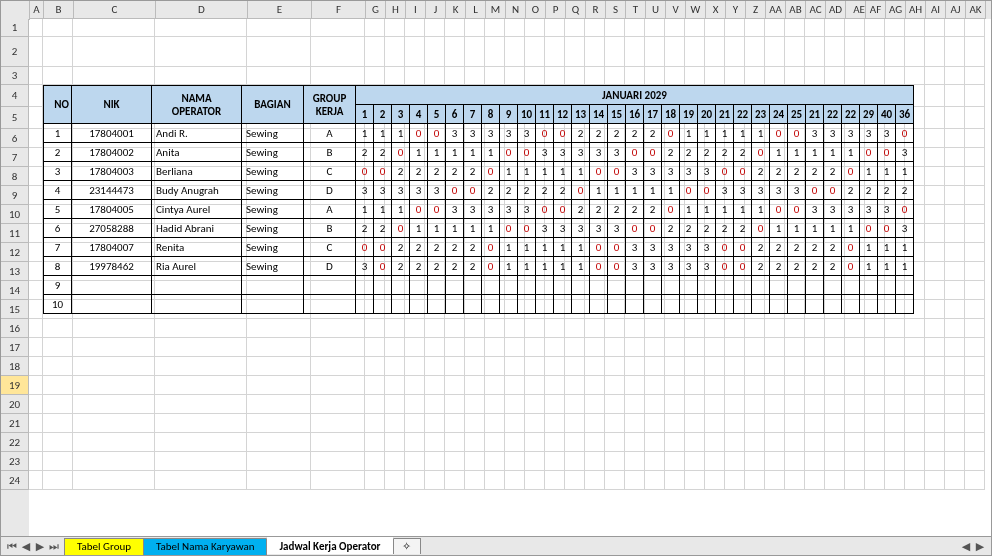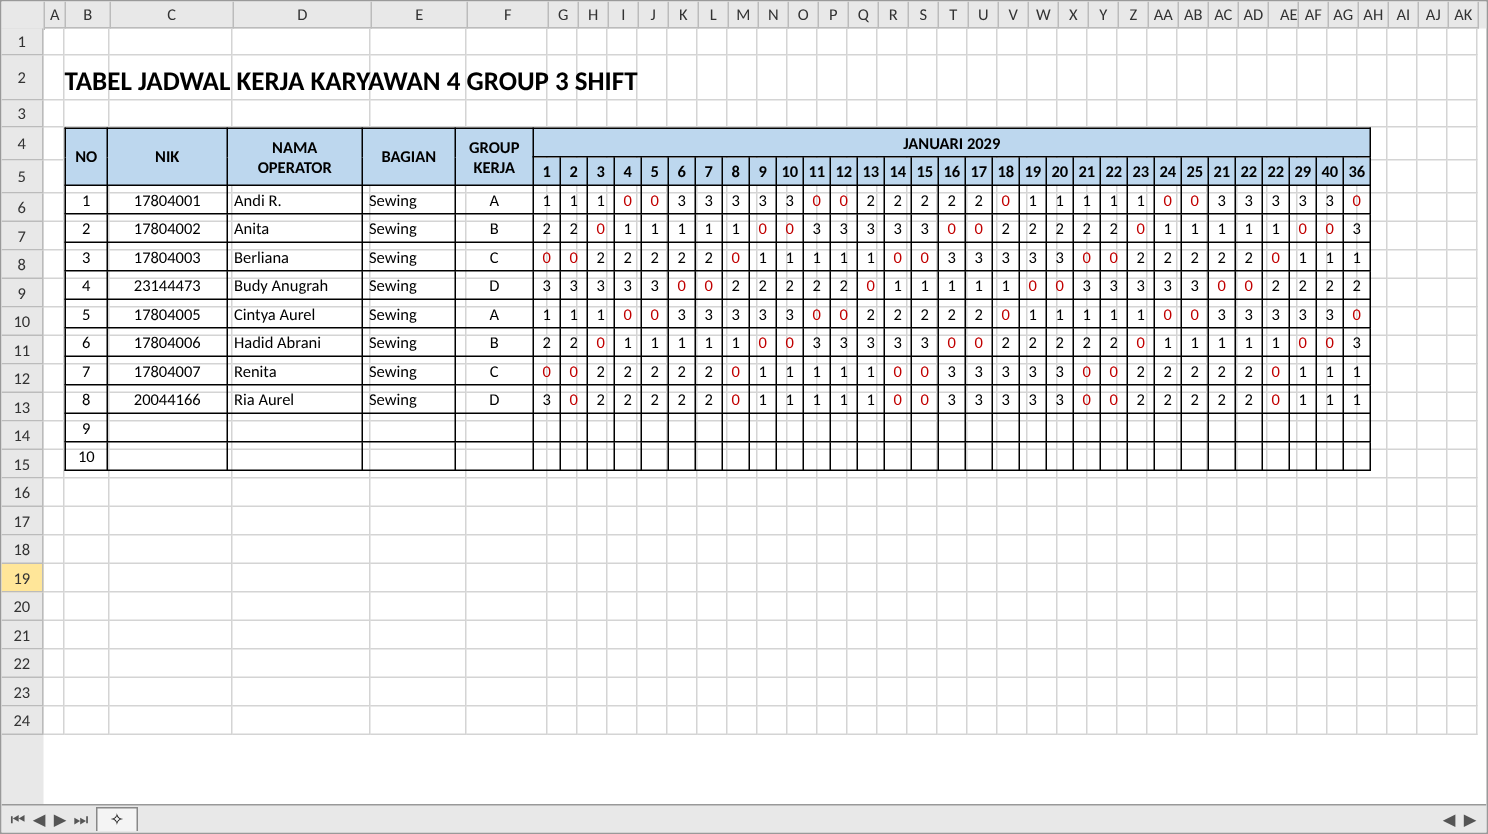--- a/index.html
+++ b/index.html
@@ -1122,26 +1122,25 @@
         <div class="cell" style="left: 796px; top: 452px; width: 20px; height: 19px;"></div>
         <div class="cell" style="left: 816px; top: 452px; width: 20px; height: 19px;"></div>
         <div class="cell" style="left: 836px; top: 452px; width: 20px; height: 19px;"></div>
         <div class="cell" style="left: 856px; top: 452px; width: 20px; height: 19px;"></div>
         <div class="cell" style="left: 876px; top: 452px; width: 20px; height: 19px;"></div>
         <div class="cell" style="left: 896px; top: 452px; width: 20px; height: 19px;"></div>
         <div class="cell" style="left: 916px; top: 452px; width: 20px; height: 19px;"></div>
         <div class="cell" style="left: 936px; top: 452px; width: 20px; height: 19px;"></div>
       </div>
 
-    <div class="title">TABEL JADWAL KERJA KARYAWAN 4 GROUP 3 SHIFT</div>
 
     <table class="data-table" id="data-table">
         <thead>
           <tr>
-            <th rowspan="2" class="h-tall" style="width: 28px;">NO</th>
+            <th rowspan="2" class="h-tall" style="width: 28px; text-align: right;">NO</th>
             <th rowspan="2" class="h-tall" style="width: 80px;">NIK</th>
             <th rowspan="2" class="h-tall" style="width: 90px;">NAMA<br>OPERATOR</th>
             <th rowspan="2" class="h-tall" style="width: 62px;">BAGIAN</th>
             <th rowspan="2" class="h-tall" style="width: 52px;">GROUP<br>KERJA</th>
             <th colspan="31">JANUARI 2029</th>
           </tr>
           <tr>
             <th style="width: 18px;">1</th>
             <th style="width: 18px;">2</th>
             <th style="width: 18px;">3</th>
@@ -1361,21 +1360,21 @@
             <td class="red">0</td>
             <td>3</td>
             <td>3</td>
             <td>3</td>
             <td>3</td>
             <td>3</td>
             <td class="red">0</td>
           </tr>
           <tr>
             <td>6</td>
-            <td>17804006</td>
+            <td>27058288</td>
             <td class="left">Hadid Abrani</td>
             <td class="left">Sewing</td>
             <td>B</td>
             <td>2</td>
             <td>2</td>
             <td class="red">0</td>
             <td>1</td>
             <td>1</td>
             <td>1</td>
             <td>1</td>
@@ -1437,21 +1436,21 @@
             <td>2</td>
             <td>2</td>
             <td>2</td>
             <td class="red">0</td>
             <td>1</td>
             <td>1</td>
             <td>1</td>
           </tr>
           <tr>
             <td>8</td>
-            <td>20044166</td>
+            <td>19978462</td>
             <td class="left">Ria Aurel</td>
             <td class="left">Sewing</td>
             <td>D</td>
             <td>3</td>
             <td class="red">0</td>
             <td>2</td>
             <td>2</td>
             <td>2</td>
             <td>2</td>
             <td>2</td>
@@ -1560,20 +1559,25 @@
       </table>
   </div>
 
   <div class="tab-bar">
     <div class="tab-nav">
       <span>⏮</span>
       <span>◀</span>
       <span>▶</span>
       <span>⏭</span>
     </div>
+    <div id="tabs-container" style="display:flex;">
+        <div class="tab color1">Tabel Group</div>
+        <div class="tab color2">Tabel Nama Karyawan</div>
+        <div class="tab  active">Jadwal Kerja Operator</div>
+      </div>
     <div class="new-tab">✧</div>
     <div class="scroll-right">
       <span class="arrow">◀</span>
       <span class="arrow">▶</span>
     </div>
   </div>
 
 </div>
 
 </body></html>

